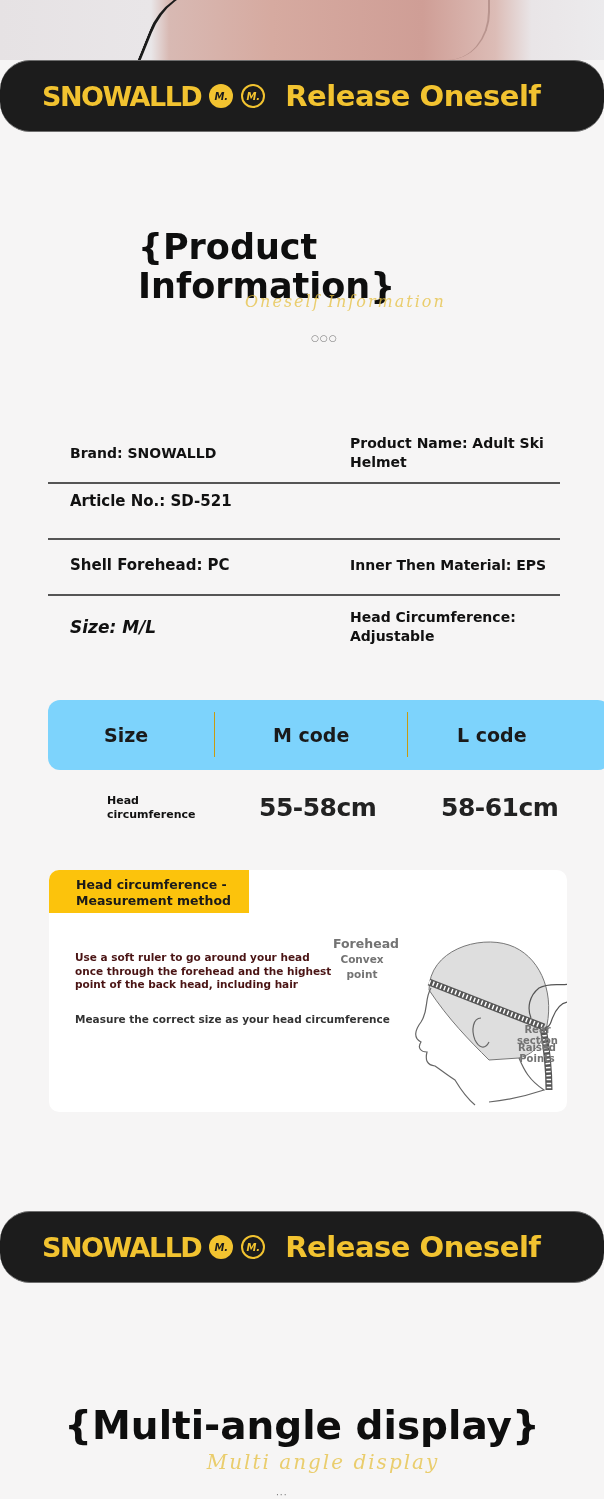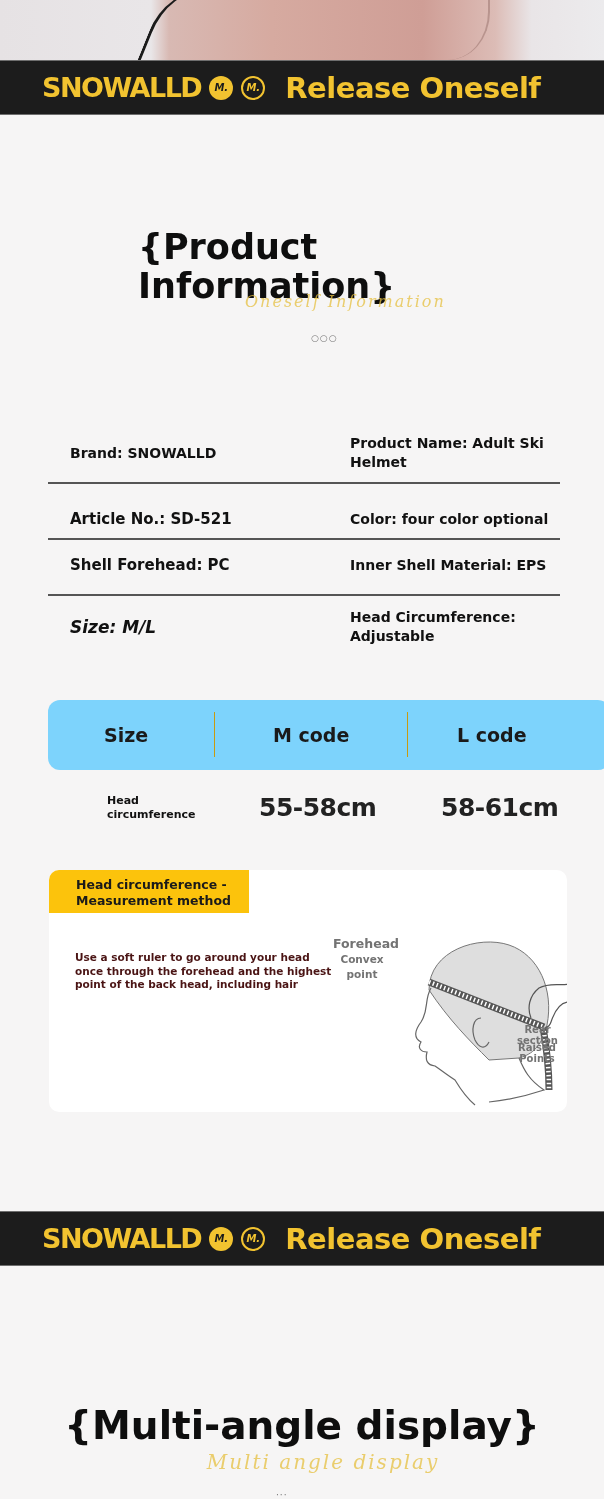--- a/index.html
+++ b/index.html
@@ -16,23 +16,23 @@
     position: absolute; left: 150px; top: -10px; width: 60px; height: 90px;
     border-left: 3px solid #1b1b1b; border-radius: 60% 0 0 0; transform: rotate(22deg);
   }
   .photo-strip .fold {
     position: absolute; left: 420px; top: -20px; width: 70px; height: 80px;
     border-right: 2px solid rgba(120,80,75,0.35); border-radius: 0 0 60% 0;
   }
 
   
   .banner {
-    position: absolute; left: 0; width: 604px; height: 55px; background: #1c1c1c;
+    position: absolute; left: 0; width: 604px; height: 72px; background: #1c1c1c;
     display: flex; align-items: center; padding-left: 42px;
-    border-top: 1px solid #6e6e6e; border-bottom: 1px solid #6e6e6e;
+    border-top: 1px solid #6e6e6e; border-bottom: 1px solid #6e6e6e; border-radius: 30px;
   }
   .banner.b1 { top: 60px; }
   .banner.b2 { top: 1211px; }
   .banner .brand {
     font-family: "DejaVu Sans", sans-serif; font-weight: bold; color: #f2c330;
     font-size: 27px; letter-spacing: -1.5px;
   }
   .banner .logo-fill {
     width: 24px; height: 24px; border-radius: 50%; background: #f2c330; margin-left: 8px;
     display: flex; align-items: center; justify-content: center;
@@ -66,21 +66,21 @@
   .dots-2 { left: 276px; top: 1490px; }
 
   
   .info-row {
     position: absolute; left: 48px; width: 512px; display: flex; align-items: center;
   }
   .info-row .l { position: absolute; left: 22px; font-weight: bold; }
   .info-row .r { position: absolute; left: 302px; font-weight: bold; font-size: 14px; line-height: 1.35; }
   .row-1 { top: 438px; height: 30px; }
   .row-1 .l { font-size: 14px; }
-  .row-2 { top: 505px; height: 28px; text-decoration: underline; }
+  .row-2 { top: 487px; height: 28px; text-decoration: underline; }
   .row-2 .l { font-size: 15px; }
   .row-3 { top: 551px; height: 28px; }
   .row-3 .l { font-size: 15px; }
   .row-4 { top: 607px; height: 40px; }
   .row-4 .l { font-size: 17px; font-style: italic; }
   .divider { position: absolute; left: 48px; width: 512px; height: 2px; background: #555; }
   .div-1 { top: 482px; }
   .div-2 { top: 538px; }
   .div-3 { top: 594px; }
 
@@ -148,26 +148,25 @@
 <div class="script-under script-1">Oneself Information</div>
 <div class="dots dots-1">○○○</div>
 
 <div class="info-row row-1">
   <span class="l">Brand: SNOWALLD</span>
   <span class="r">Product Name: Adult Ski Helmet</span>
 </div>
 <div class="divider div-1"></div>
 <div class="info-row row-2">
   <span class="l">Article No.: SD-521</span>
-  <span class="r">Color: four color optional</span>
 </div>
 <div class="divider div-2"></div>
 <div class="info-row row-3">
   <span class="l">Shell Forehead: PC</span>
-  <span class="r">Inner Shell Material: EPS</span>
+  <span class="r">Inner Then Material: EPS</span>
 </div>
 <div class="divider div-3"></div>
 <div class="info-row row-4">
   <span class="l">Size: M/L</span>
   <span class="r" style="width:200px;">Head Circumference: Adjustable</span>
 </div>
 
 <div class="size-head">
   <span class="cell c1">Size</span>
   <span class="sep s1"></span>
@@ -177,20 +176,21 @@
 </div>
 <div class="size-row">
   <span class="label" style="width:95px;">Head circumference</span>
   <span class="v1">55-58cm</span>
   <span class="v2">58-61cm</span>
 </div>
 
 <div class="measure-card">
   <div class="mhead" style="width:200px;">Head circumference - Measurement method</div>
   <div class="step1">Use a soft ruler to go around your head once through the forehead and the highest point of the back head, including hair</div>
+  <div class="step2">Measure the correct size as your head circumference</div>
 
   <svg class="head-svg" width="200" height="180" viewBox="0 0 200 180">
 
     <path d="M60 60 C60 20 110 5 140 15 C170 25 185 60 178 95 C172 120 160 125 150 128 L120 130 C100 110 80 90 60 60 Z" fill="#dedede" stroke="#777" stroke-width="1"></path>
 
     <path d="M62 58 C55 70 60 80 52 92 C46 100 44 108 52 112 C48 118 52 122 58 122 C56 130 58 135 66 136 C72 140 78 145 86 150 C92 160 100 170 106 175" fill="none" stroke="#666" stroke-width="1.2"></path>
 
     <path d="M150 128 C155 140 160 150 175 160 C160 165 140 170 120 172" fill="none" stroke="#666" stroke-width="1.2"></path>
 
     <path d="M112 88 C104 88 102 100 106 110 C110 118 116 120 120 112" fill="none" stroke="#666" stroke-width="1.2"></path>

